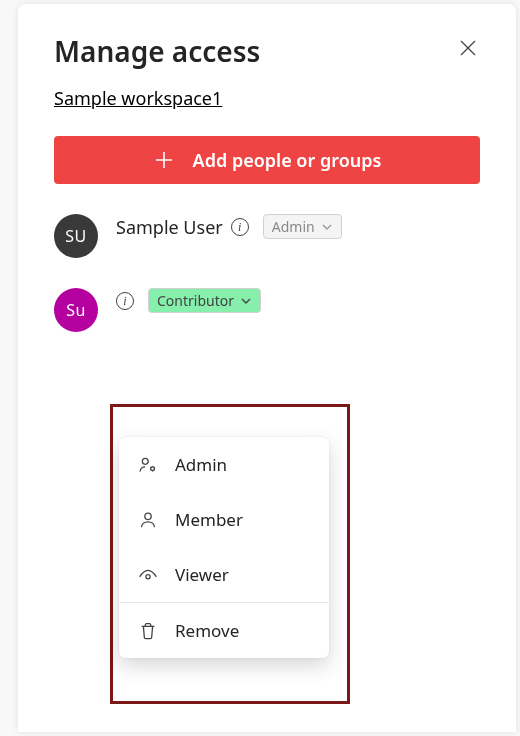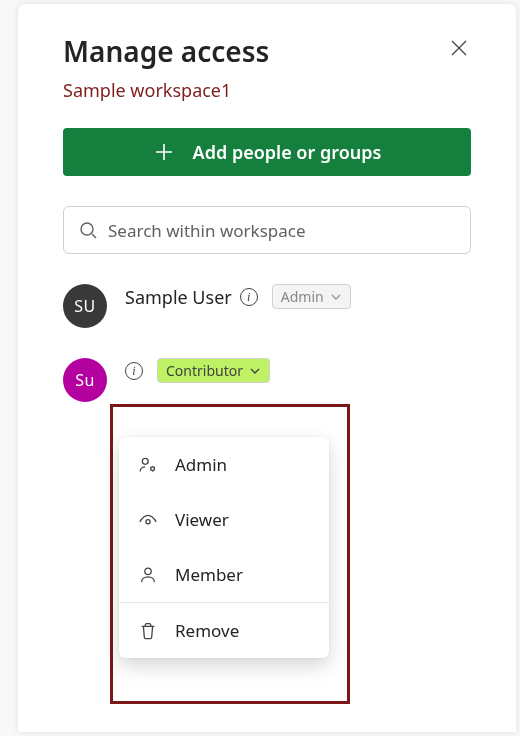--- a/index.html
+++ b/index.html
@@ -3,35 +3,35 @@
 <meta charset="utf-8">
 <style>
   * { box-sizing: border-box; margin: 0; padding: 0; font-family: "Segoe UI", system-ui, -apple-system, sans-serif; }
   body { background: #f8f8f8; width: 520px; height: 736px; position: relative; overflow: hidden; }
   .panel {
     position: absolute;
     top: 4px; left: 18px; right: 4px; bottom: 4px;
     background: #fff;
     border-radius: 8px 8px 0 0;
     box-shadow: 0 0 6px rgba(0,0,0,.10);
-    padding: 28px 45px;
+    padding: 28px 36px;
   }
   .header { position: relative; }
   .title { font-size: 28px; font-weight: 600; color: #242424; }
-  .subtitle { font-size: 18px; color: #7f1d1d; margin-top: 8px; }
+  .subtitle { font-size: 18px; color: #000000; margin-top: 16px; text-decoration: underline; }
   .close {
     position: absolute; top: 2px; right: -2px;
     background: none; border: none; cursor: pointer;
     padding: 4px; line-height: 0; color: #424242;
   }
   .add-btn {
     margin-top: 26px;
     width: 100%;
     height: 48px;
-    background: #15803d;
+    background: #ef4444;
     color: #fff;
     border: none;
     border-radius: 4px;
     font-size: 18px;
     font-weight: 600;
     display: flex; align-items: center; justify-content: center;
     gap: 18px;
     cursor: pointer;
   }
   .add-btn svg { stroke: #fff; }
@@ -67,21 +67,21 @@
   .user-info { display: flex; flex-direction: row; gap: 14px; }
   .user-name-line { display: flex; align-items: center; gap: 8px; font-size: 18px; color: #242424; }
   .info-icon { width:18px; height:18px; border:1.2px solid #424242; border-radius:50%; font-size:12px; display:flex; align-items:center; justify-content:center; font-family: Georgia, serif; font-style: italic; line-height:1; color:#424242;}
   .role-chip {
     display:inline-flex; align-items:center; gap:6px;
     border:1px solid #d1d1d1; border-radius:4px;
     background:#f4f4f4; color:#888;
     font-size:14px; padding:2px 8px;
     width: fit-content;
   }
-  .role-chip.active { color:#424242; background:#bef264;text-align:center; }
+  .role-chip.active { color:#424242; background:#86efac;text-align:center; }
   .role-chip svg { stroke:#999; }
   .role-chip.active svg { stroke:#424242; }
 
   .dropdown-wrap {
     position: absolute;
     left: 110px; top: 404px;
     width: 240px; height: 300px;
     border: 3px solid #7a1818;
   }
   .dropdown {
@@ -116,27 +116,20 @@
     <div class="subtitle">Sample workspace1</div>
   </div>
 
   <button class="add-btn">
     <svg width="22" height="22" viewBox="0 0 22 22" fill="none" stroke-width="1.6">
         <path d="M11 3 V19 M3 11 H19"></path>
       </svg>
     <span>Add people or groups</span>
   </button>
 
-  <div class="search">
-    <svg width="20" height="20" viewBox="0 0 20 20" fill="none" stroke="#616161" stroke-width="1.4">
-        <circle cx="9" cy="9" r="6"></circle>
-        <path d="M14 14 L18 18"></path>
-      </svg>
-    <input type="text" placeholder="Search within workspace" style="">
-  </div>
 
   <div class="user-list">
 
     <div class="user-row">
       <div class="avatar dark">SU</div>
       <div class="user-info">
         <div class="user-name-line">
           <span>Sample User</span>
           <span class="info-icon">i</span>
         </div>
@@ -173,31 +166,31 @@
       <svg viewBox="0 0 24 24">
           <circle cx="9" cy="8" r="3.2"></circle>
           <path d="M3.5 19c0-3 2.5-5 5.5-5"></path>
           <circle cx="17" cy="16" r="2"></circle>
           <path d="M17 13v1M17 18v1M14.4 14.5l.9.5M18.7 17l.9.5M14.4 17.5l.9-.5M18.7 15l.9-.5"></path>
         </svg>
       <span>Admin</span>
     </div>
     <div class="item">
       <svg viewBox="0 0 24 24">
+          <circle cx="12" cy="8" r="3.5"></circle>
+          <path d="M5 20c0-3.6 3.1-6 7-6s7 2.4 7 6"></path>
+        </svg>
+      <span>Member</span>
+    </div>
+    <div class="item">
+      <svg viewBox="0 0 24 24">
           <path d="M3 14c3-5 7-7 9-7s6 2 9 7"></path>
           <circle cx="12" cy="14" r="2.3"></circle>
         </svg>
       <span>Viewer</span>
-    </div>
-    <div class="item">
-      <svg viewBox="0 0 24 24">
-          <circle cx="12" cy="8" r="3.5"></circle>
-          <path d="M5 20c0-3.6 3.1-6 7-6s7 2.4 7 6"></path>
-        </svg>
-      <span>Member</span>
     </div>
     <div class="sep"></div>
     <div class="item">
       <svg viewBox="0 0 24 24">
           <path d="M5 7h14M9 7V5.5c0-.8.7-1.5 1.5-1.5h3c.8 0 1.5.7 1.5 1.5V7M7 7l1 12c.05.8.7 1.3 1.5 1.3h5c.8 0 1.45-.5 1.5-1.3l1-12"></path>
         </svg>
       <span>Remove</span>
     </div>
   </div>
 </div>

